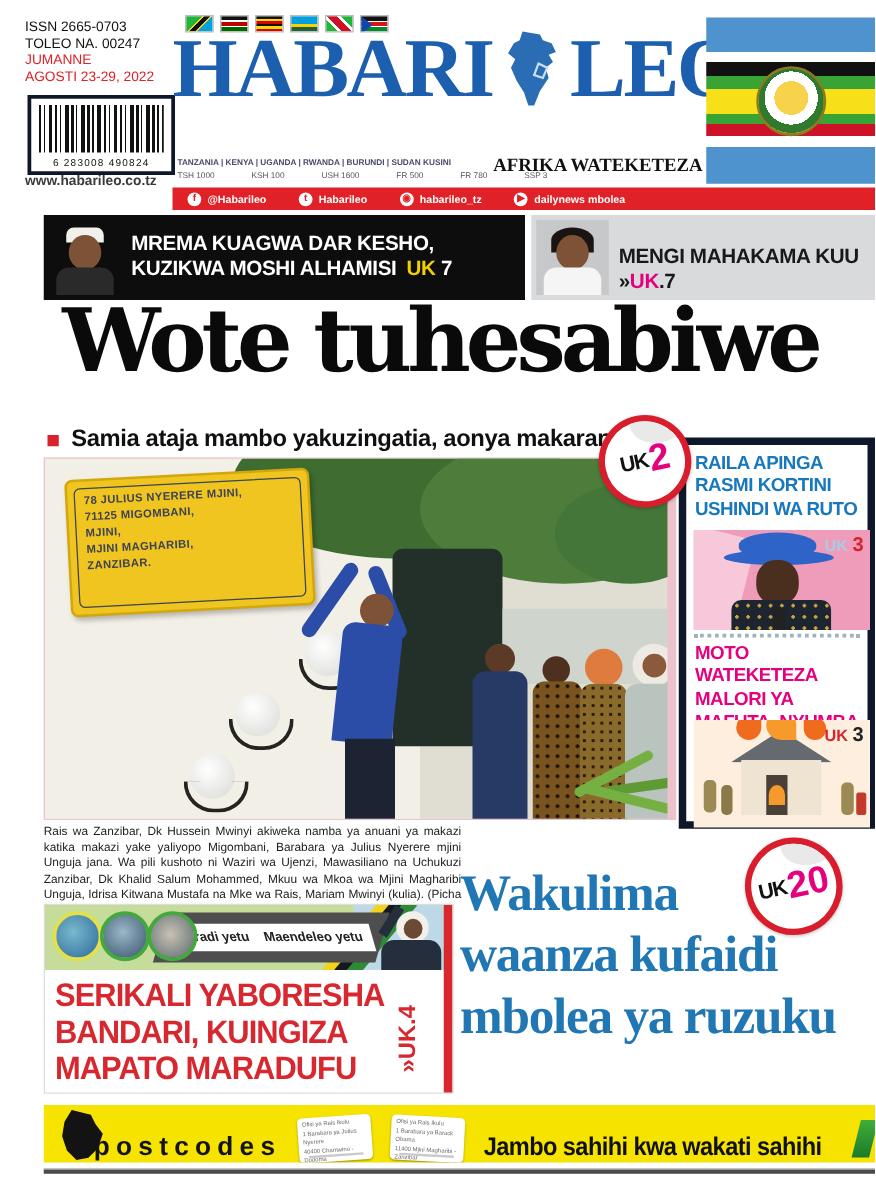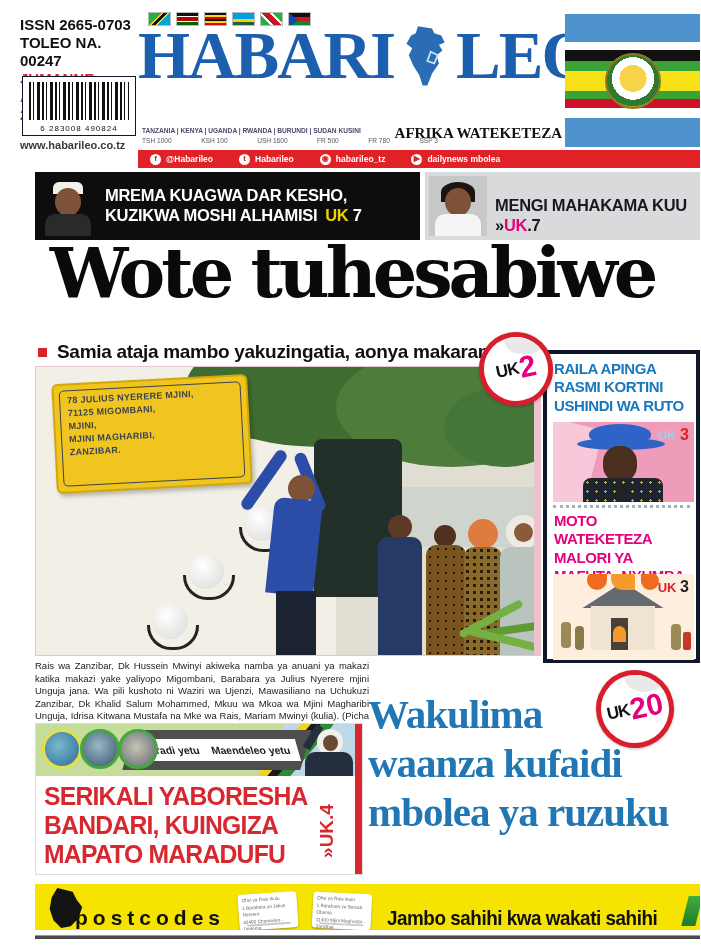--- a/index.html
+++ b/index.html
@@ -1,23 +1,23 @@
 <!DOCTYPE html>
 <html><head>
 <meta charset="utf-8">
 <style>
   html,body{margin:0;padding:0;background:#fff;}
   .page{position:relative;width:701px;height:950px;background:#fff;overflow:hidden;
         font-family:"Liberation Sans",sans-serif;color:#111;}
   .abs{position:absolute;}
 
   
-  .info{left:20px;top:16px;width:118px;font-size:15px;font-weight:bold;line-height:1.2;}
+  .info{left:20px;top:16px;width:118px;font-size:11px;font-weight:normal;line-height:1.2;}
   .info .red{color:#e02127;}
-  .barcode-box{left:22px;top:76px;width:112px;height:58px;border:1px solid #0f172a;background:#fff;}
+  .barcode-box{left:22px;top:76px;width:112px;height:58px;border:3px solid #0f172a;background:#fff;}
   .barcode-stripes{position:absolute;left:6px;top:5px;right:6px;height:38px;
     background:repeating-linear-gradient(90deg,#111 0 2px,#fff 2px 4px,#111 4px 5px,#fff 5px 8px,#111 8px 11px,#fff 11px 13px);}
   .barcode-num{position:absolute;left:0;right:0;bottom:2px;text-align:center;font-size:8px;letter-spacing:1px;}
   .website{left:20px;top:139px;font-size:11px;font-weight:bold;color:#3a3a3a;}
 
   .flags-row{left:148px;top:12px;display:flex;gap:5px;}
   .flag{width:23px;height:14px;border:1px solid #bbb;box-sizing:border-box;position:relative;overflow:hidden;}
   .flag-tz{background:linear-gradient(135deg,#1eb53a 38%,#fcd116 38% 43%,#111 43% 57%,#fcd116 57% 62%,#00a3dd 62%);}
   .flag-ke{background:linear-gradient(#111 0 28%,#fff 28% 36%,#bb0000 36% 64%,#fff 64% 72%,#006600 72%);}
   .flag-ug{background:linear-gradient(#111 0 17%,#fcdc04 17% 33%,#d90000 33% 50%,#111 50% 67%,#fcdc04 67% 83%,#d90000 83%);}
@@ -88,21 +88,21 @@
   .sign{left:18px;top:12px;width:192px;height:106px;background:#f1c51f;border:2px solid #d2a70c;
     border-radius:6px;transform:rotate(-3deg);box-shadow:2px 3px 4px rgba(0,0,0,.25);}
   .sign-inner{position:absolute;inset:5px;border:1.5px solid #3c4352;border-radius:5px;
     padding:3px 7px;font-size:9px;font-weight:bold;color:#3c4352;line-height:1.45;letter-spacing:.3px;}
   .lamp{width:36px;height:36px;border-radius:50%;background:radial-gradient(circle at 40% 35%,#ffffff,#d8d8d4);}
   .cage{width:46px;height:22px;border:3px solid #24231f;border-top:none;border-radius:0 0 24px 24px;}
   .fig-torso{border-radius:10px 10px 0 0;}
   .fig-head{border-radius:50%;background:#7d5236;}
 
   
-  .sidebar{left:543px;top:350px;width:157px;height:313px;border:4px solid #0f172a;background:#fff;
+  .sidebar{left:543px;top:350px;width:157px;height:313px;border:6px solid #0f172a;background:#fff;
     box-sizing:border-box;}
   .sb-head{position:absolute;left:7px;right:5px;font-size:15px;font-weight:bold;line-height:1.22;
     letter-spacing:-0.4px;}
   .sb-head-1{top:6px;color:#1778be;}
   .sb-head-2{top:158px;color:#e5007d;}
   .sb-photo{position:absolute;left:6px;top:68px;width:141px;height:80px;background:#ef9cba;overflow:hidden;}
   .sb-illus{position:absolute;left:6px;top:220px;width:141px;height:86px;background:#fdeedd;overflow:hidden;}
   .sb-divider{position:absolute;left:6px;right:6px;top:151px;border-top:3px dotted #9fb3bb;}
   .pg-label{position:absolute;right:5px;top:4px;font-weight:bold;font-size:13px;z-index:3;}
   .pg-label .n{font-size:16px;}

